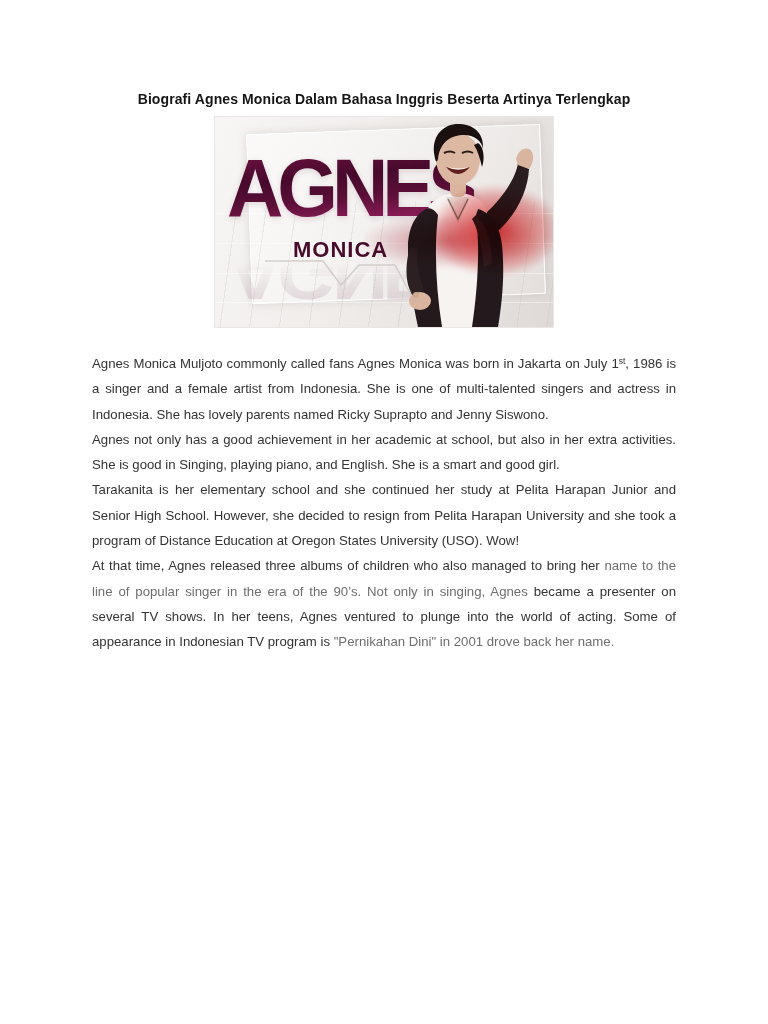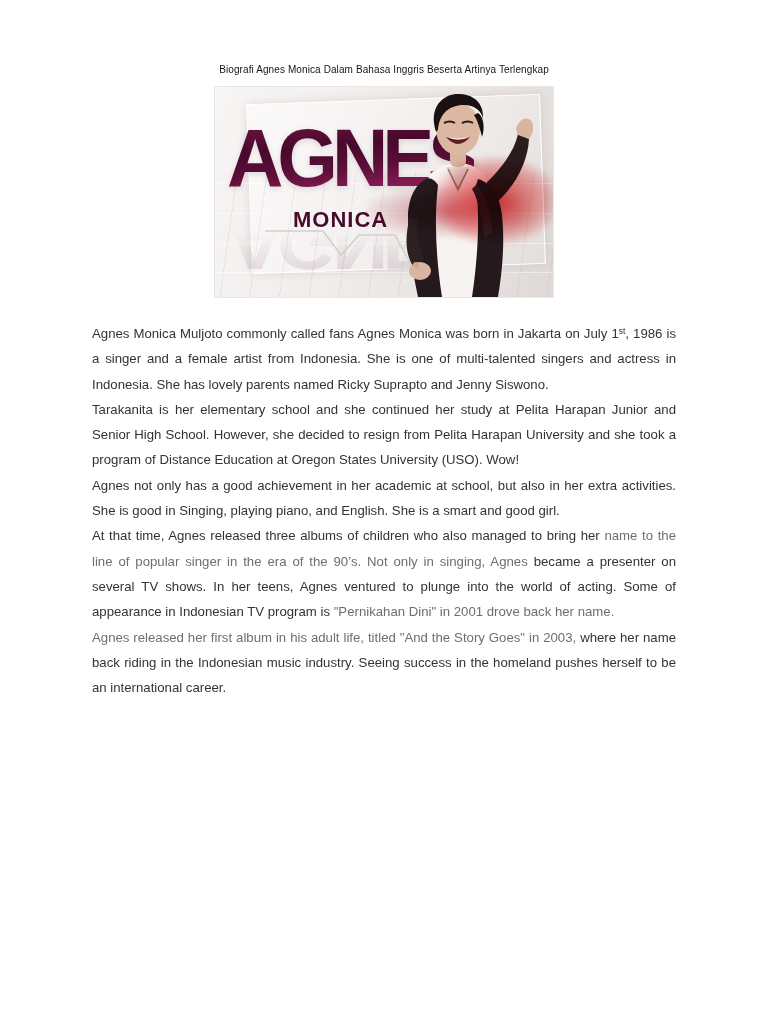--- a/index.html
+++ b/index.html
@@ -10,25 +10,25 @@
   }
   .page {
     position: relative;
     width: 768px;
     height: 1024px;
     background: #ffffff;
     overflow: hidden;
   }
   .doc-title {
     margin: 0;
-    padding-top: 60px;
+    padding-top: 90px;
     text-align: center;
-    font-size: 10px;
+    font-size: 14px;
     line-height: 19px;
-    font-weight: 400;
+    font-weight: 700;
     color: #151515;
     letter-spacing: 0.1px;
   }
   
   .hero {
     position: relative;
     width: 340px;
     height: 212px;
     margin: 7px auto 0 auto;
     overflow: hidden;
@@ -186,19 +186,18 @@
 
       <path d="M80 48 Q92 62 104 48 Q93 53 80 48 Z" fill="#5e1f1d"></path>
       <path d="M82 48 Q92 53 102 48 Q92 51 82 48 Z" fill="#ffffff"></path>
     </svg>
 
     <div class="glow-red"></div>
   </div>
 
   <div class="content">
       <p><span>Agnes Monica Muljoto commonly called fans Agnes Monica was born in Jakarta on July 1</span><sup>st</sup><span>, 1986 is a singer and a female artist from Indonesia. She is one of multi-talented singers and actress in Indonesia. She has lovely parents named Ricky Suprapto and Jenny Siswono.</span></p>
+      <p><span>Agnes not only has a good achievement in her academic at school, but also in her extra activities. She is good in Singing, playing piano, and English. She is a smart and good girl.</span></p>
       <p><span>Tarakanita is her elementary school and she continued her study at Pelita Harapan Junior and Senior High School. However, she decided to resign from Pelita Harapan University and she took a program of Distance Education at Oregon States University (USO). Wow!</span></p>
-      <p><span>Agnes not only has a good achievement in her academic at school, but also in her extra activities. She is good in Singing, playing piano, and English. She is a smart and good girl.</span></p>
       <p><span>At that time, Agnes released three albums of children who also managed to bring her </span><span class="lt">name to the line of popular singer in the era of the 90’s. Not only in singing, Agnes </span><span>became a presenter on several TV shows. In her teens, Agnes ventured to plunge into the world of acting. Some of appearance in Indonesian TV program is </span><span class="lt">"Pernikahan Dini" in 2001 drove back her name.</span></p>
-      <p><span class="lt">Agnes released her first album in his adult life, titled "And the Story Goes" in 2003, </span><span>where her name back riding in the Indonesian music industry. Seeing success in the homeland pushes herself to be an international career.</span></p>
     </div>
 
 </div>
 
 </body></html>

